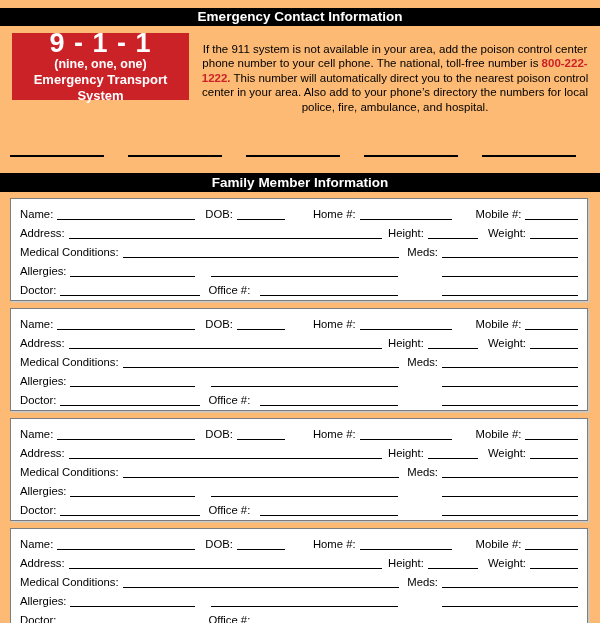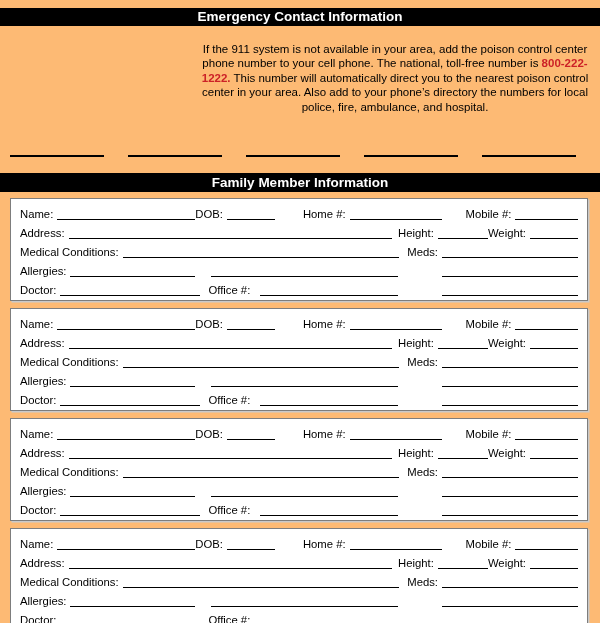--- a/index.html
+++ b/index.html
@@ -116,33 +116,38 @@
   .grow { flex: 1 1 auto; }
   .w48  { width: 48px; }
   .w50  { width: 50px; }
   .w90  { width: 92px; }
   .w125 { width: 125px; }
   .w138 { width: 138px; }
   .w140 { width: 140px; }
   .w136 { width: 136px; flex: 0 0 auto; }
   .g6  { margin-left: 6px; }
   .g8  { margin-left: 8px; }
-  .g10 { }
+  .g10 { margin-left: 10px; }
   .g12 { margin-left: 24px; }
   .g14 { margin-left: 28px; }
   .ml16 { margin-left: 16px; }
   .mr44 { margin-right: 44px; }
 </style>
 </head>
 <body>
 
 <div id="page">
 
   <div id="top-bar" class="black-bar">Emergency Contact Information</div>
 
+  <div id="red-box" style="background: rgb(203, 34, 40);">
+    <div class="big-number">9 - 1 - 1</div>
+    <div class="pron">(nine, one, one)</div>
+    <div class="caption">Emergency Transport System</div>
+  </div>
 
   <p id="intro"><span>If the 911 system is not available in your area, add the poison control center phone number to your cell phone. The national, toll-free number is </span><span class="phone" style="color: rgb(204, 33, 39);">800-222-1222.</span><span> This number will automatically direct you to the nearest poison control center in your area. Also add to your phone’s directory the numbers for local police, fire, ambulance, and hospital.</span></p>
 
 
   <div id="contact-lines">
     <div class="contact-cell">
       <div class="cline"></div>
       </div>
     <div class="contact-cell">
       <div class="cline"></div>

